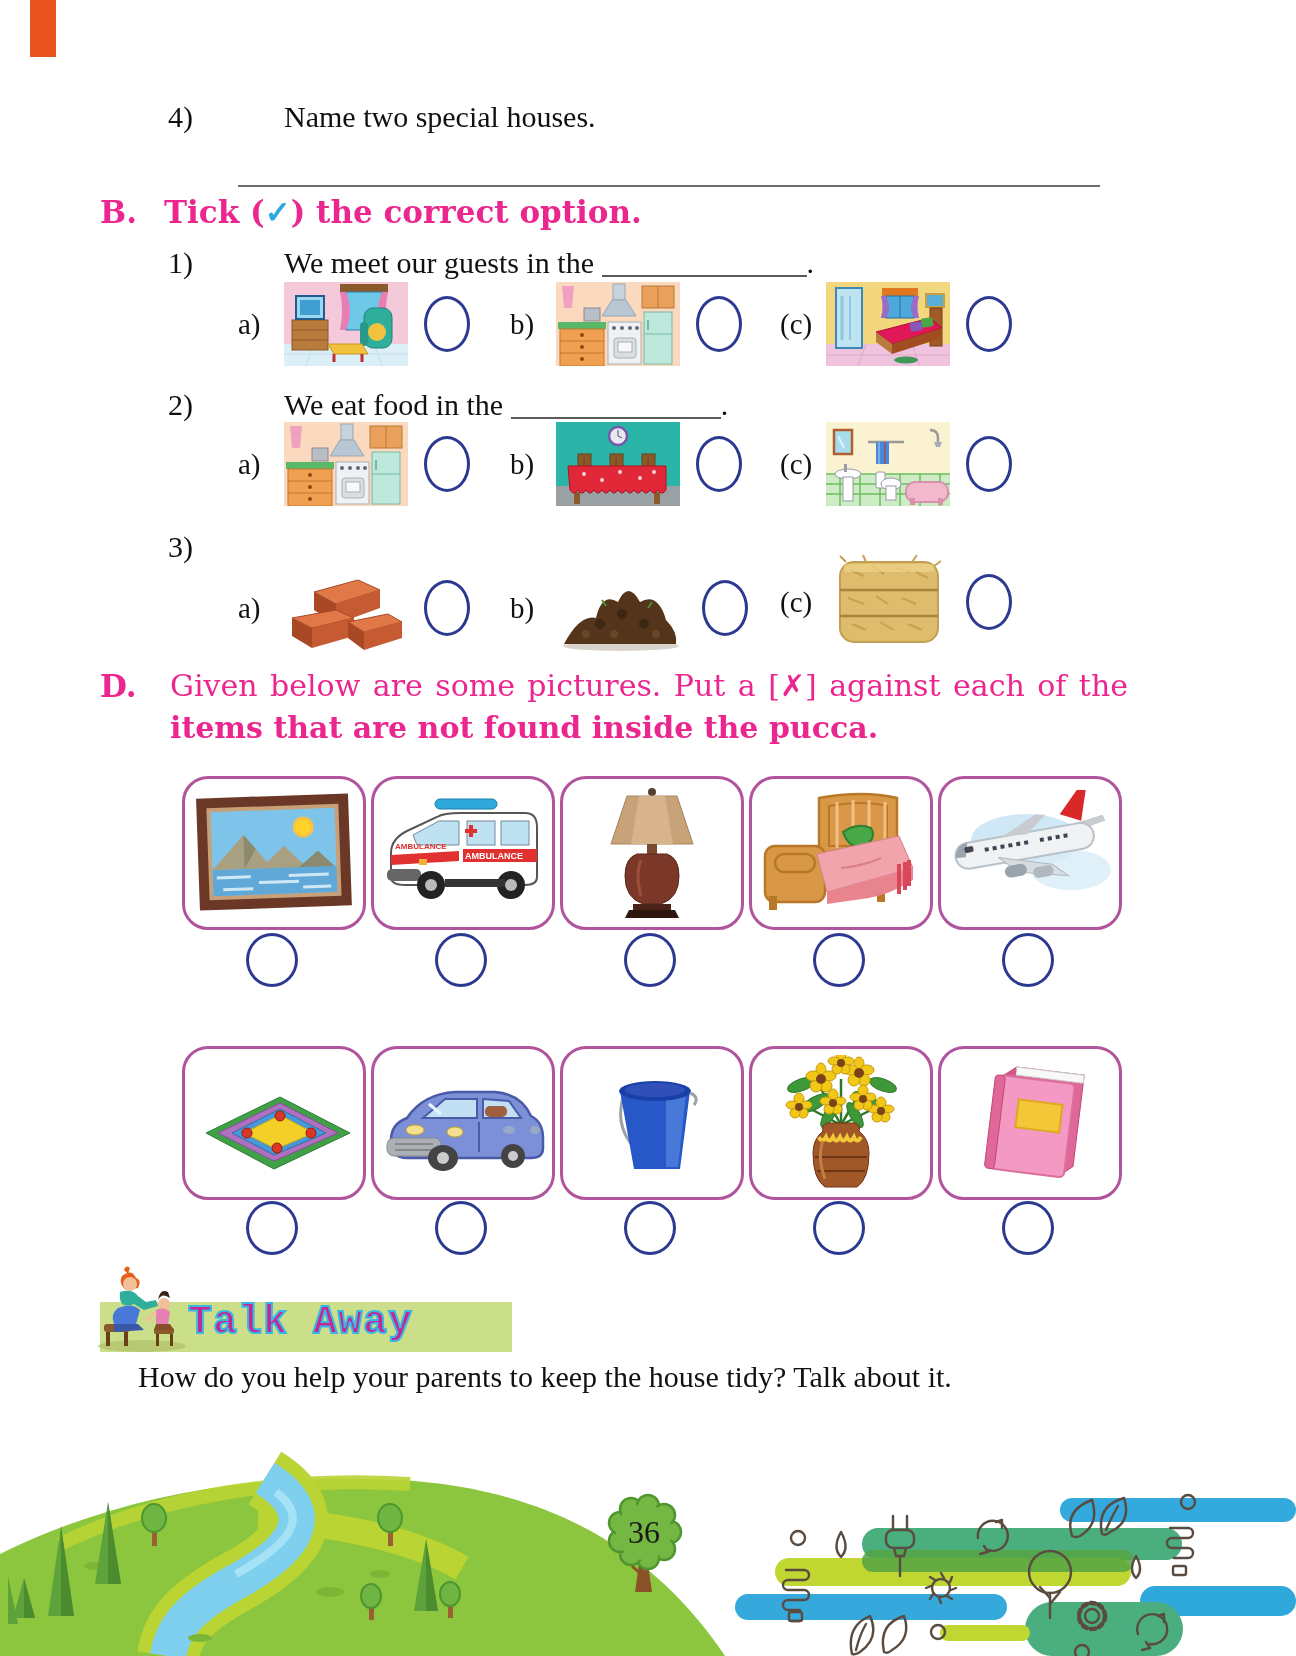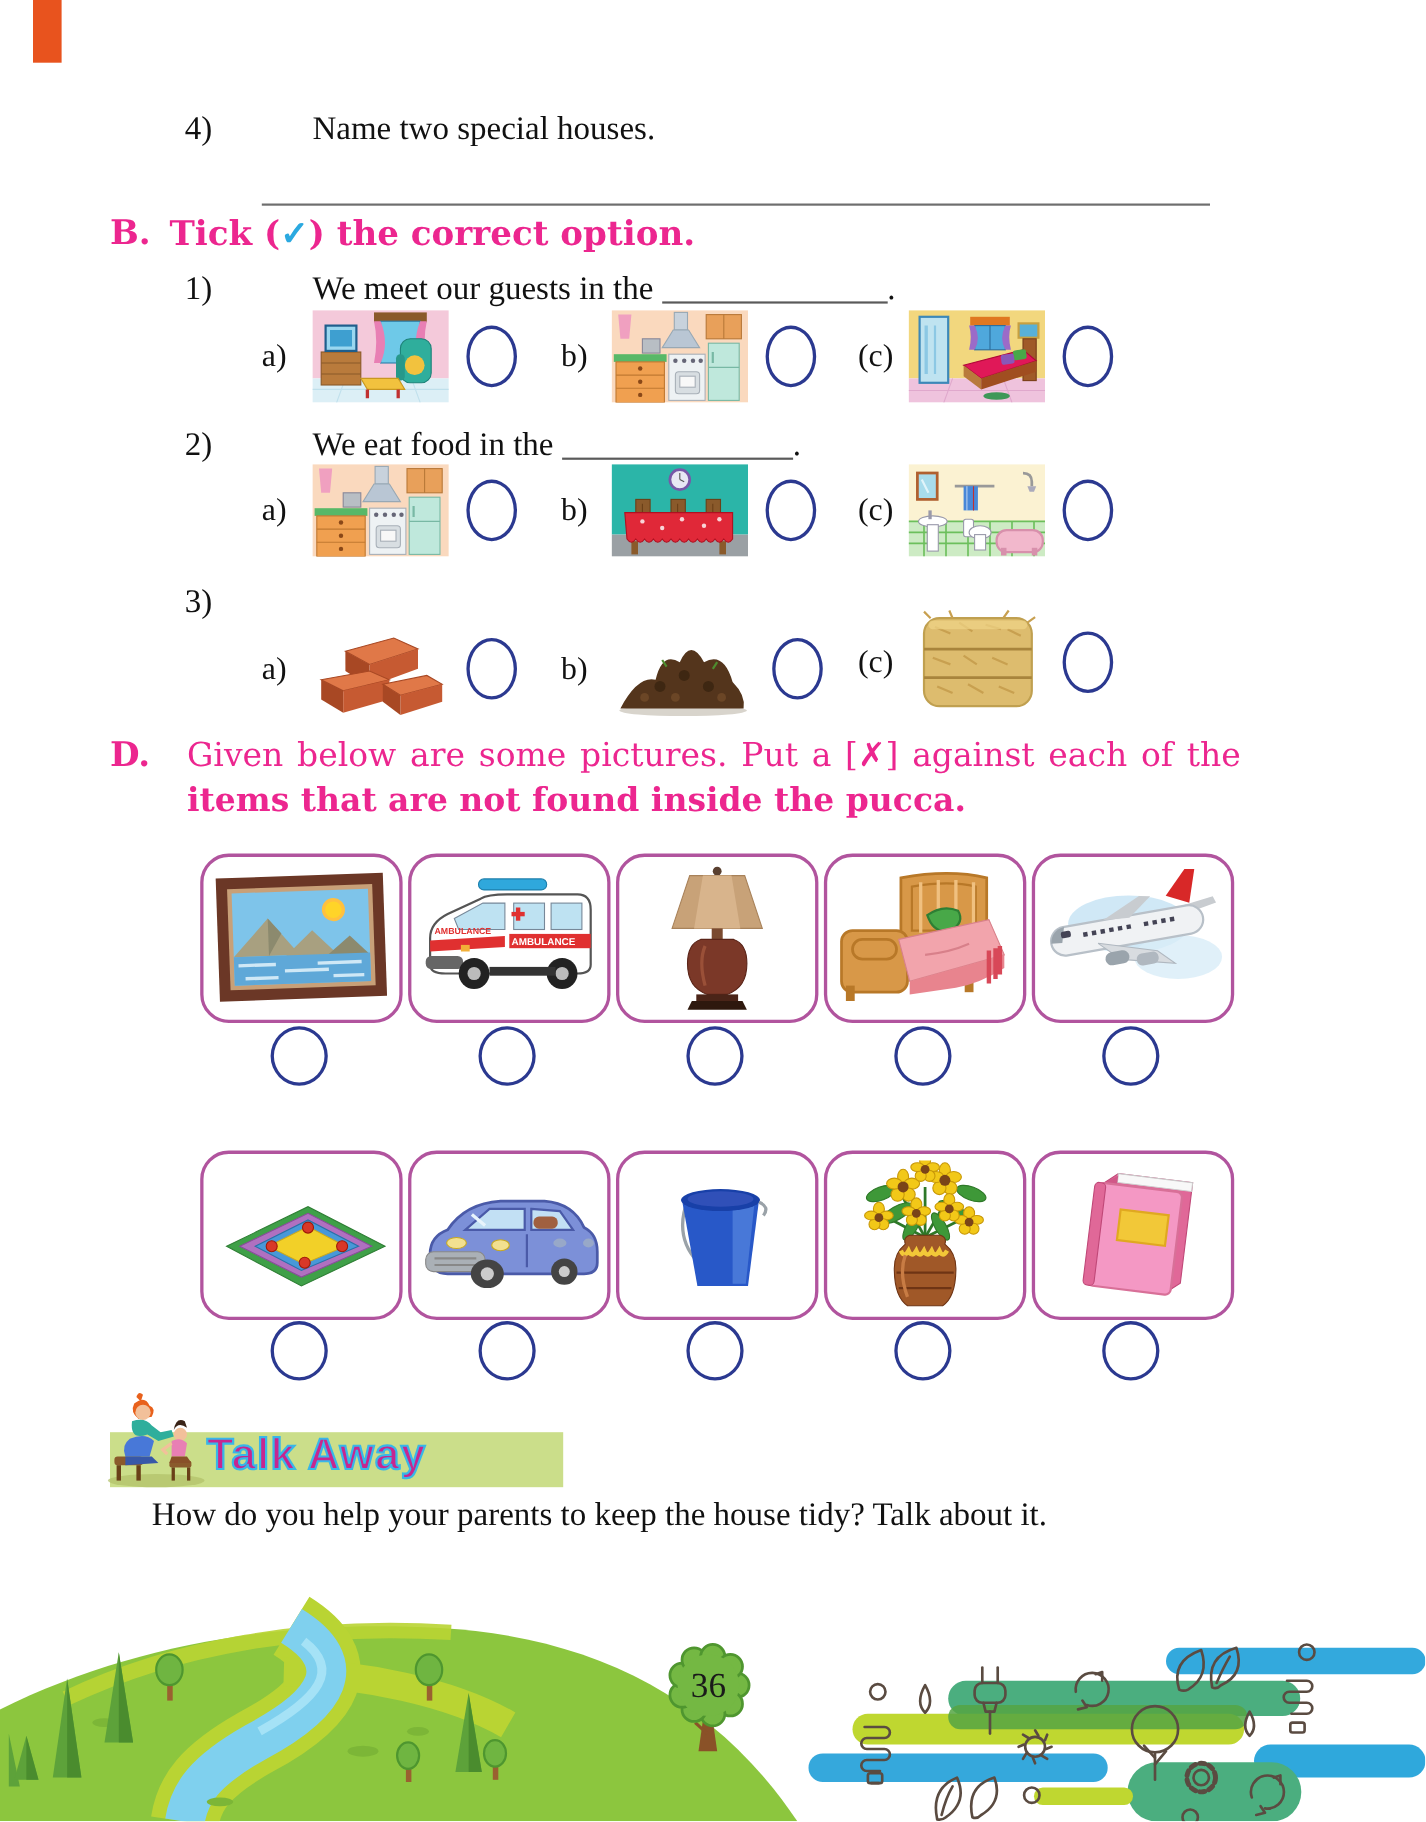--- a/index.html
+++ b/index.html
@@ -17,40 +17,40 @@
   .d-line2{font-family:"DejaVu Serif",serif;font-weight:bold;font-size:30px;color:#EC268F;}
   .opt{position:absolute;display:flex;align-items:center;}
   .opt-label{font-size:29px;color:#111;width:46px;flex:none;}
   .imgbox{flex:none;line-height:0;}
   .opt-circle{flex:none;width:40px;height:50px;border:3px solid #2B3990;border-radius:50%;
               margin-left:16px;background:#fff;}
   .card{position:absolute;width:178px;height:148px;border:3px solid #B1549E;border-radius:26px;
         background:#fff;display:flex;align-items:center;justify-content:center;line-height:0;}
   .d-circle{position:absolute;width:46px;height:48px;border:3.5px solid #2B3990;border-radius:50%;background:#fff;}
   .talk-banner{position:absolute;left:100px;top:1302px;width:412px;height:50px;background:#CBDE8A;}
-  .talk-title{position:absolute;left:188px;top:1300px;font-family:Liberation Sans, sans-serif;
+  .talk-title{position:absolute;left:188px;top:1300px;font-family:Liberation Mono, monospace;
               font-weight:800;font-size:40px;letter-spacing:1px;color:#C7268F;
               -webkit-text-stroke:2px #38B6E8;}
   .talk-question{position:absolute;left:100px;top:1360px;font-size:30px;color:#111;white-space:nowrap;margin-left:38px;}
   .corner-tab{position:absolute;left:30px;top:0;width:26px;height:57px;background:#E8531E;}
   svg{display:block;}
 </style>
 </head>
 <body>
 
 <div class="page">
 
   <div class="corner-tab"></div>
 
   <div class="abs qnum" style="left:168px;top:100px">4)</div>
   <div class="abs qtext" style="left:240px;top:100px">Name two special houses.</div>
   <div class="abs answer-line" style="left:238px;top:185px;width:862px"></div>
 
   <div class="abs heading" style="left:100px;top:194px">B.</div>
-  <div class="abs heading" style="left:154px;top:194px"><span>Tick (</span><span class="check">✓</span><span>) the correct option.</span></div>
+  <div class="abs heading" style="left:164px;top:194px"><span>Tick (</span><span class="check">✓</span><span>) the correct option.</span></div>
 
   <div class="abs qnum" style="left:168px;top:246px">1)</div>
   <div class="abs qtext" style="left:240px;top:246px"><span>We meet our guests in the</span> <span class="blank" style="width:205px"></span><span>.</span></div>
 
   <div class="opt" style="left:238px;top:282px">
     <span class="opt-label">a)</span>
     <span class="imgbox">
       <svg width="124" height="84" viewBox="0 0 124 84">
         <rect width="124" height="62" fill="#F4C9DA"></rect>
           <rect y="62" width="124" height="22" fill="#DCEFF6"></rect>

